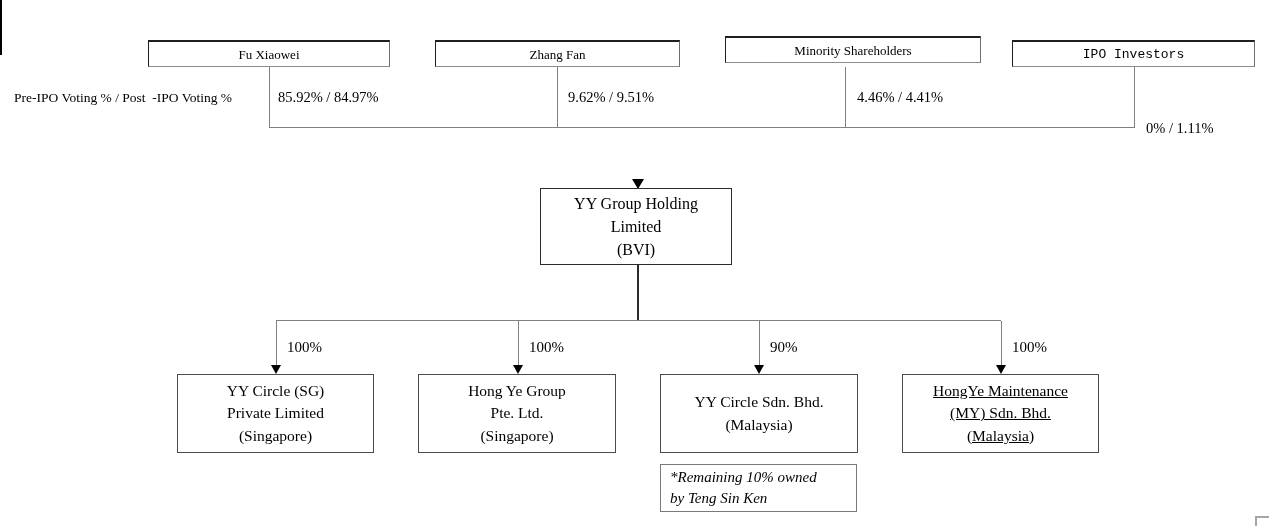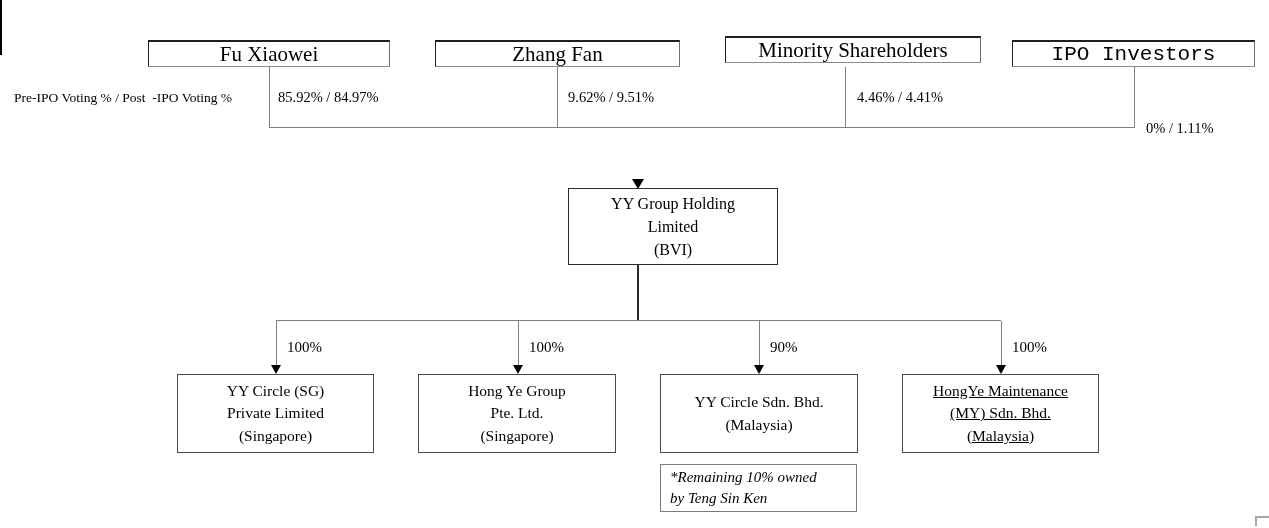--- a/index.html
+++ b/index.html
@@ -26,25 +26,25 @@
     align-items: center;
     justify-content: center;
     text-align: center;
   }
   .top-box {
     border: 1px solid #1f1f1f;
     border-top-width: 2px;
     border-bottom-color: #8c8c8c;
     border-right-color: #6e6e6e;
     height: 27px;
-    font-size: 21px;
+    font-size: 13px;
     line-height: 17px;
   }
   .holding-box {
-    left: 568px; top: 188px; width: 210px; height: 77px;
+    left: 540px; top: 188px; width: 192px; height: 77px;
     border: 1.5px solid #2b2b2b;
     font-size: 16px;
     line-height: 23px;
   }
   .sub-box {
     top: 374px; height: 79px;
     border: 1.2px solid #4a4a4a;
     font-size: 15.5px;
     line-height: 22.5px;
   }

